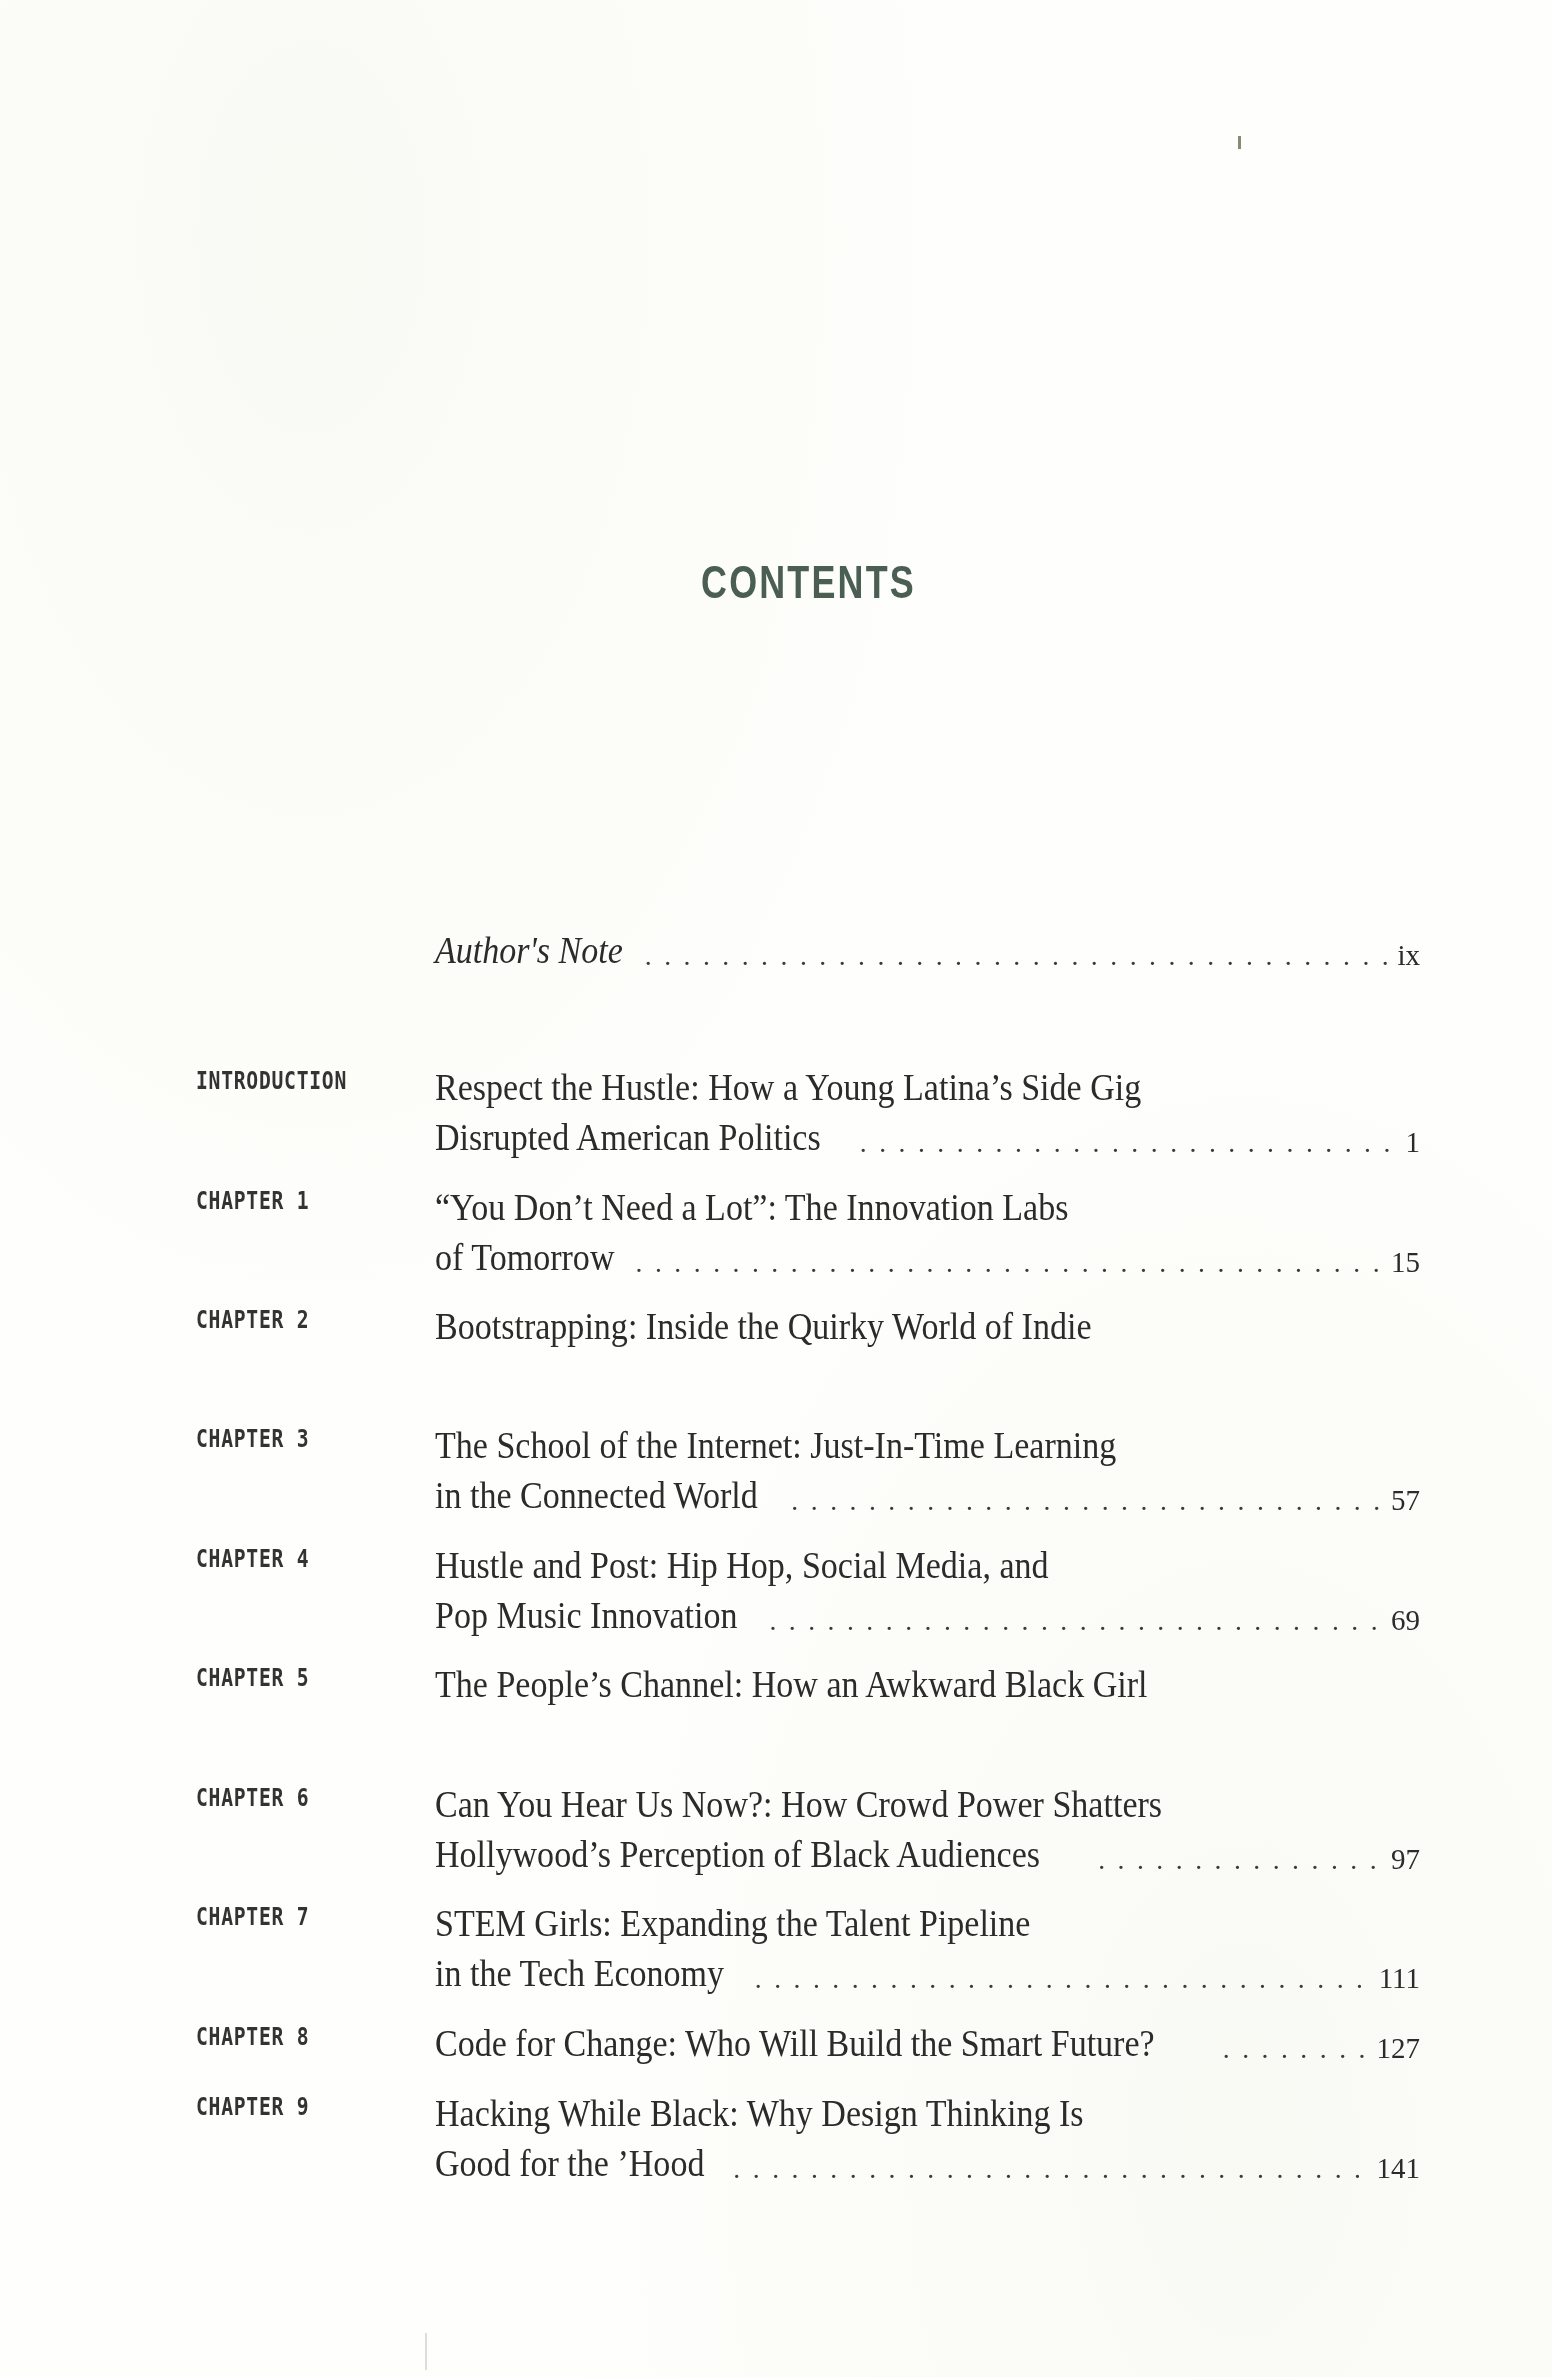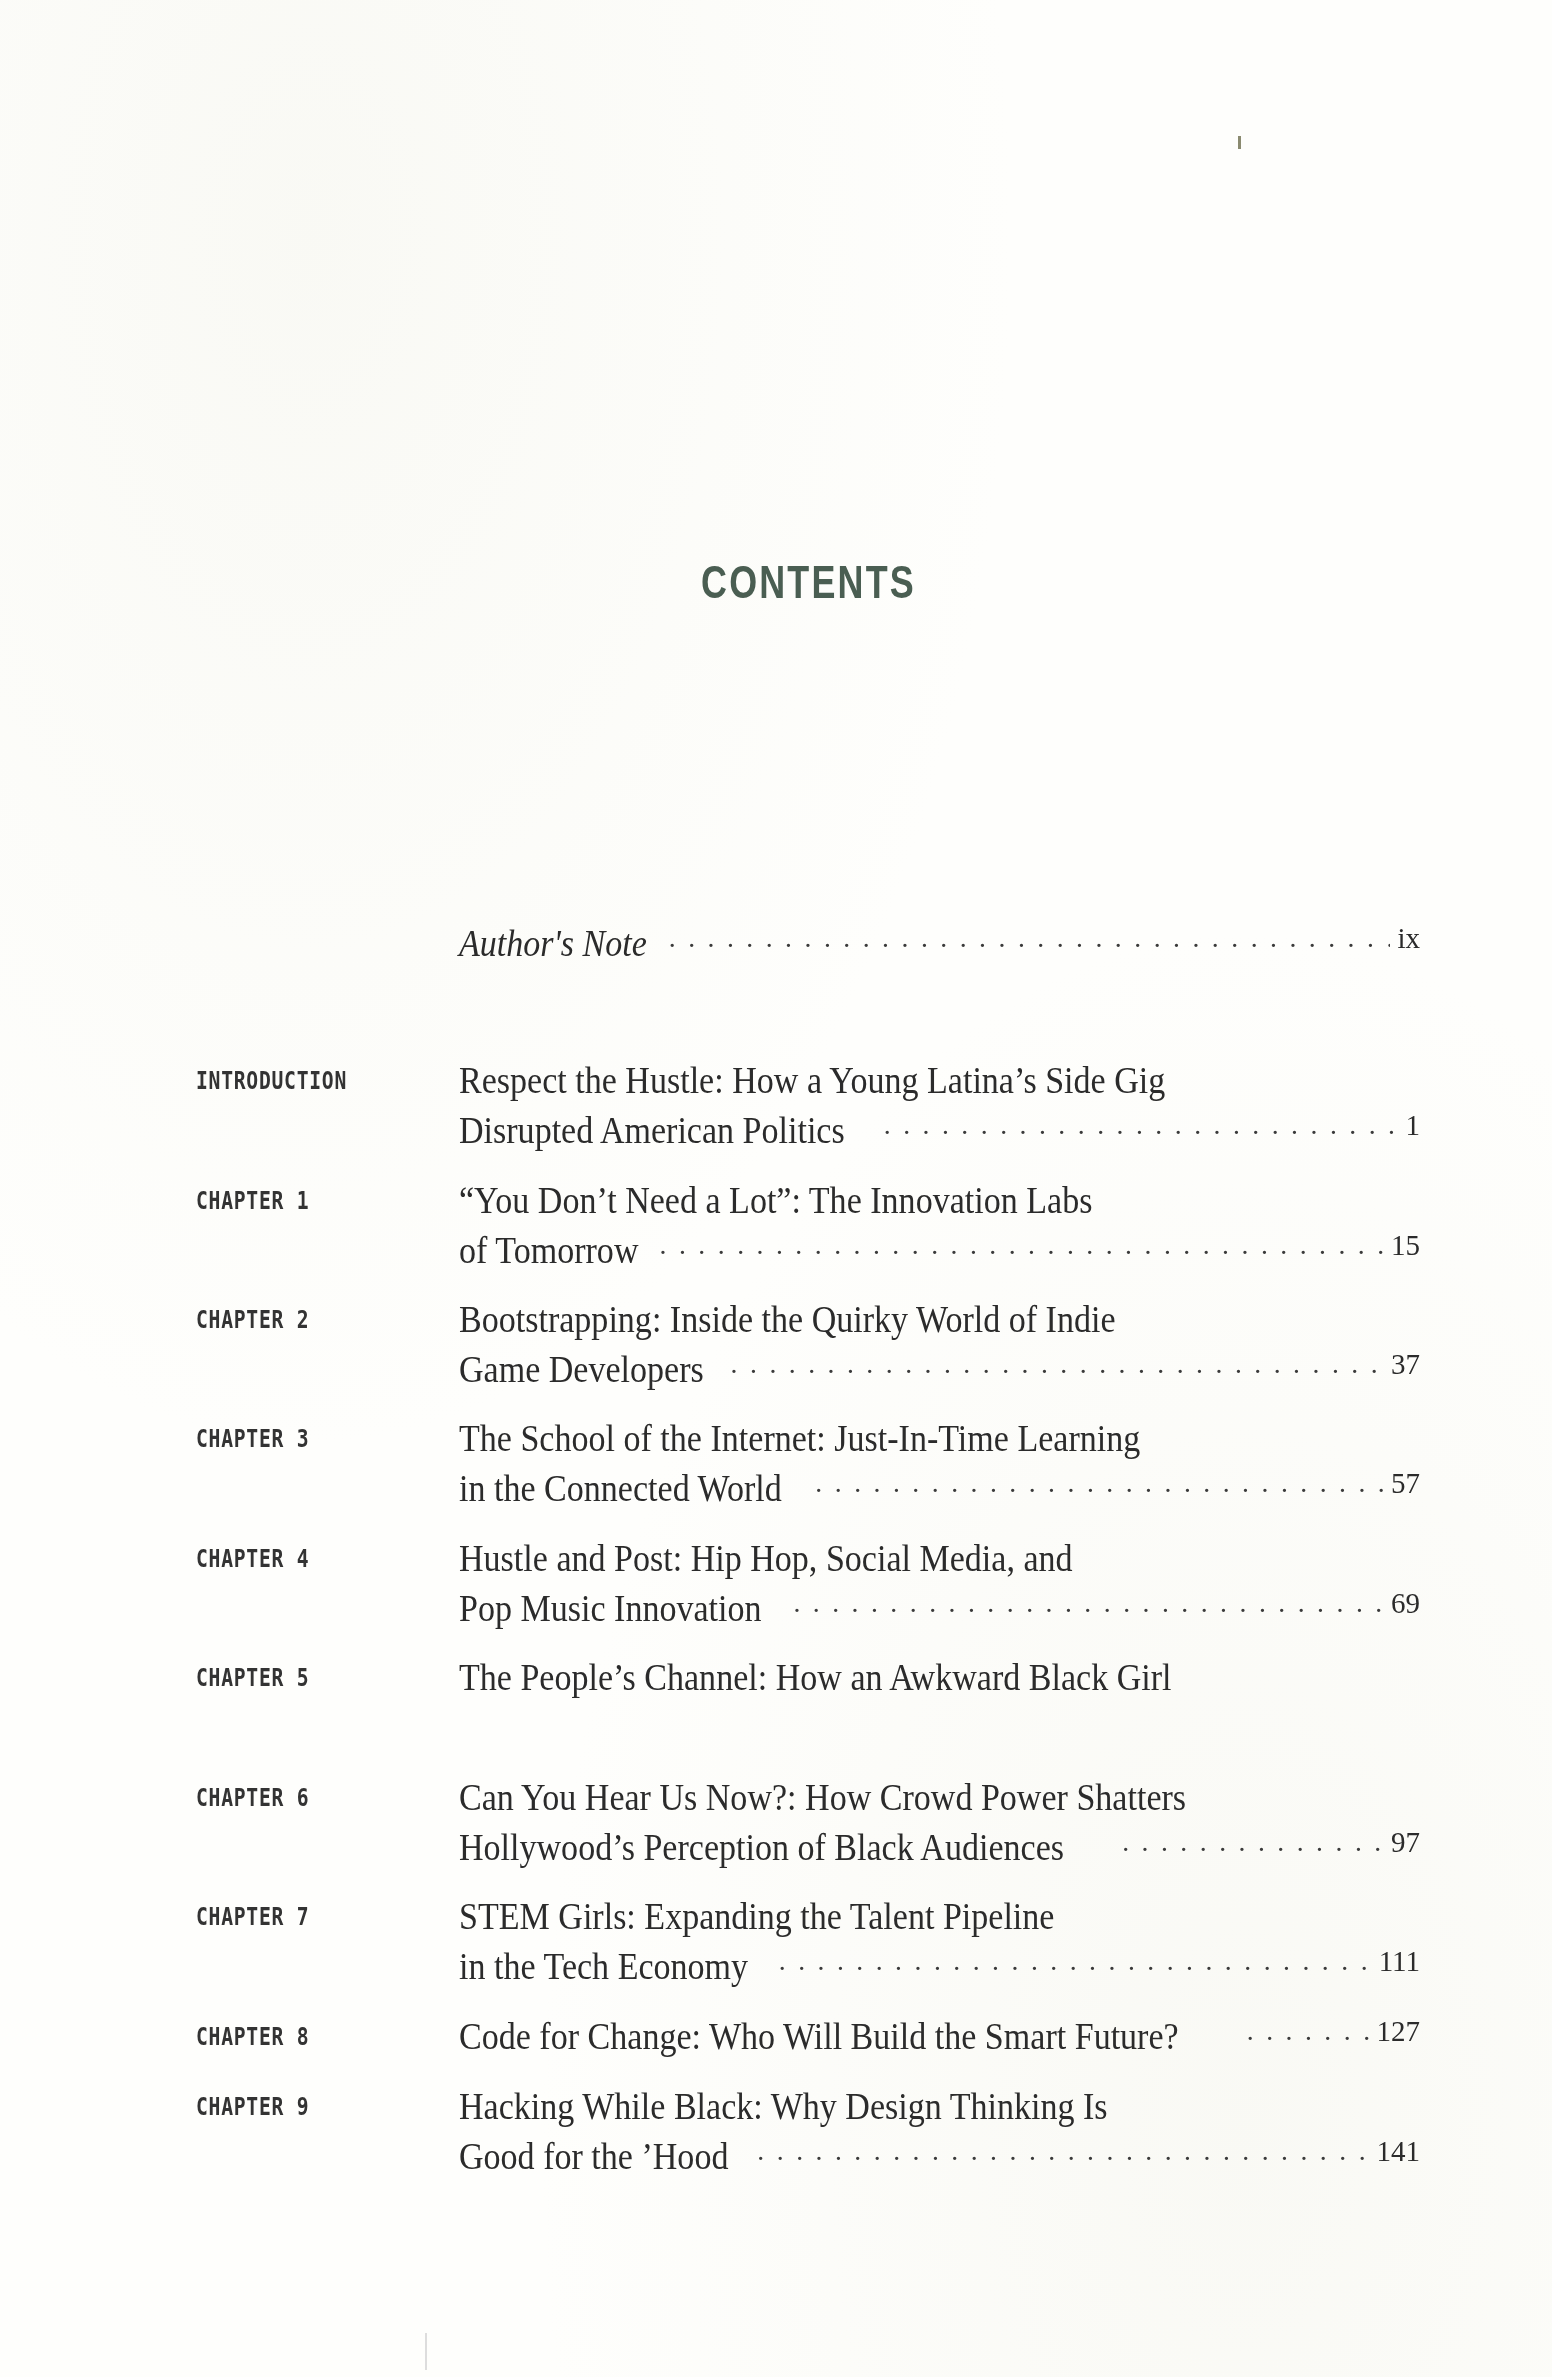--- a/index.html
+++ b/index.html
@@ -18,24 +18,23 @@
     letter-spacing:2.8px; color:#4a5e52; transform:scaleX(0.78); transform-origin:center;
   }
   .entry { position:absolute; left:0; width:1553px; }
   .label {
     position:absolute; left:196px; top:8.3px;
     font-family:"DejaVu Sans Mono", monospace; font-weight:bold; font-size:24px;
     letter-spacing:0.9px; color:#333; transform:scaleX(0.82); transform-origin:left;
   }
   .lines { position:absolute; left:435px; width:985px; }
   .line {
-    position:relative; height:50px; display:flex; align-items:flex-start;
+    position:relative; height:50px; display:flex; align-items:flex-end;
     font-family:"Liberation Serif", serif; font-size:37px; color:#2b2b2b;
     white-space:nowrap;
-    margin-left:24px;
   }
   .line .txt { transform:scaleX(0.92); transform-origin:left; display:inline-block; }
   .line .leader {
     flex:1; overflow:hidden; margin:0 7.3px 0 5.5px; color:#3a3a3a; letter-spacing:11px;
     font-size:27.6px;
   }
   .line .leader::before { content:". . . . . . . . . . . . . . . . . . . . . . . . . . . . . . . . . . . . . . . . . . . . . . . . . . . . . . . . . . ."; letter-spacing:2.8px; }
   .line .pg { font-family:"Liberation Serif", serif; font-size:29px; color:#2b2b2b; }
   .italic .txt { font-style:italic; }
   .speck { position:absolute; background:#ccc; }
@@ -84,25 +83,20 @@
       </div>
     </div>
   </div>
 
   <div class="entry" style="top:1298px;">
     <span class="label">CHAPTER 2</span>
     <div class="lines">
       <div class="line">
           <span class="txt">Bootstrapping: Inside the Quirky World of Indie</span>
         </div>
-      <div class="line">
-        <span class="txt">Game Developers</span>
-        <span class="leader"></span>
-        <span class="pg">37</span>
-      </div>
     </div>
   </div>
 
   <div class="entry" style="top:1417px;">
     <span class="label">CHAPTER 3</span>
     <div class="lines">
       <div class="line">
           <span class="txt">The School of the Internet: Just-In-Time Learning</span>
         </div>
       <div class="line">

